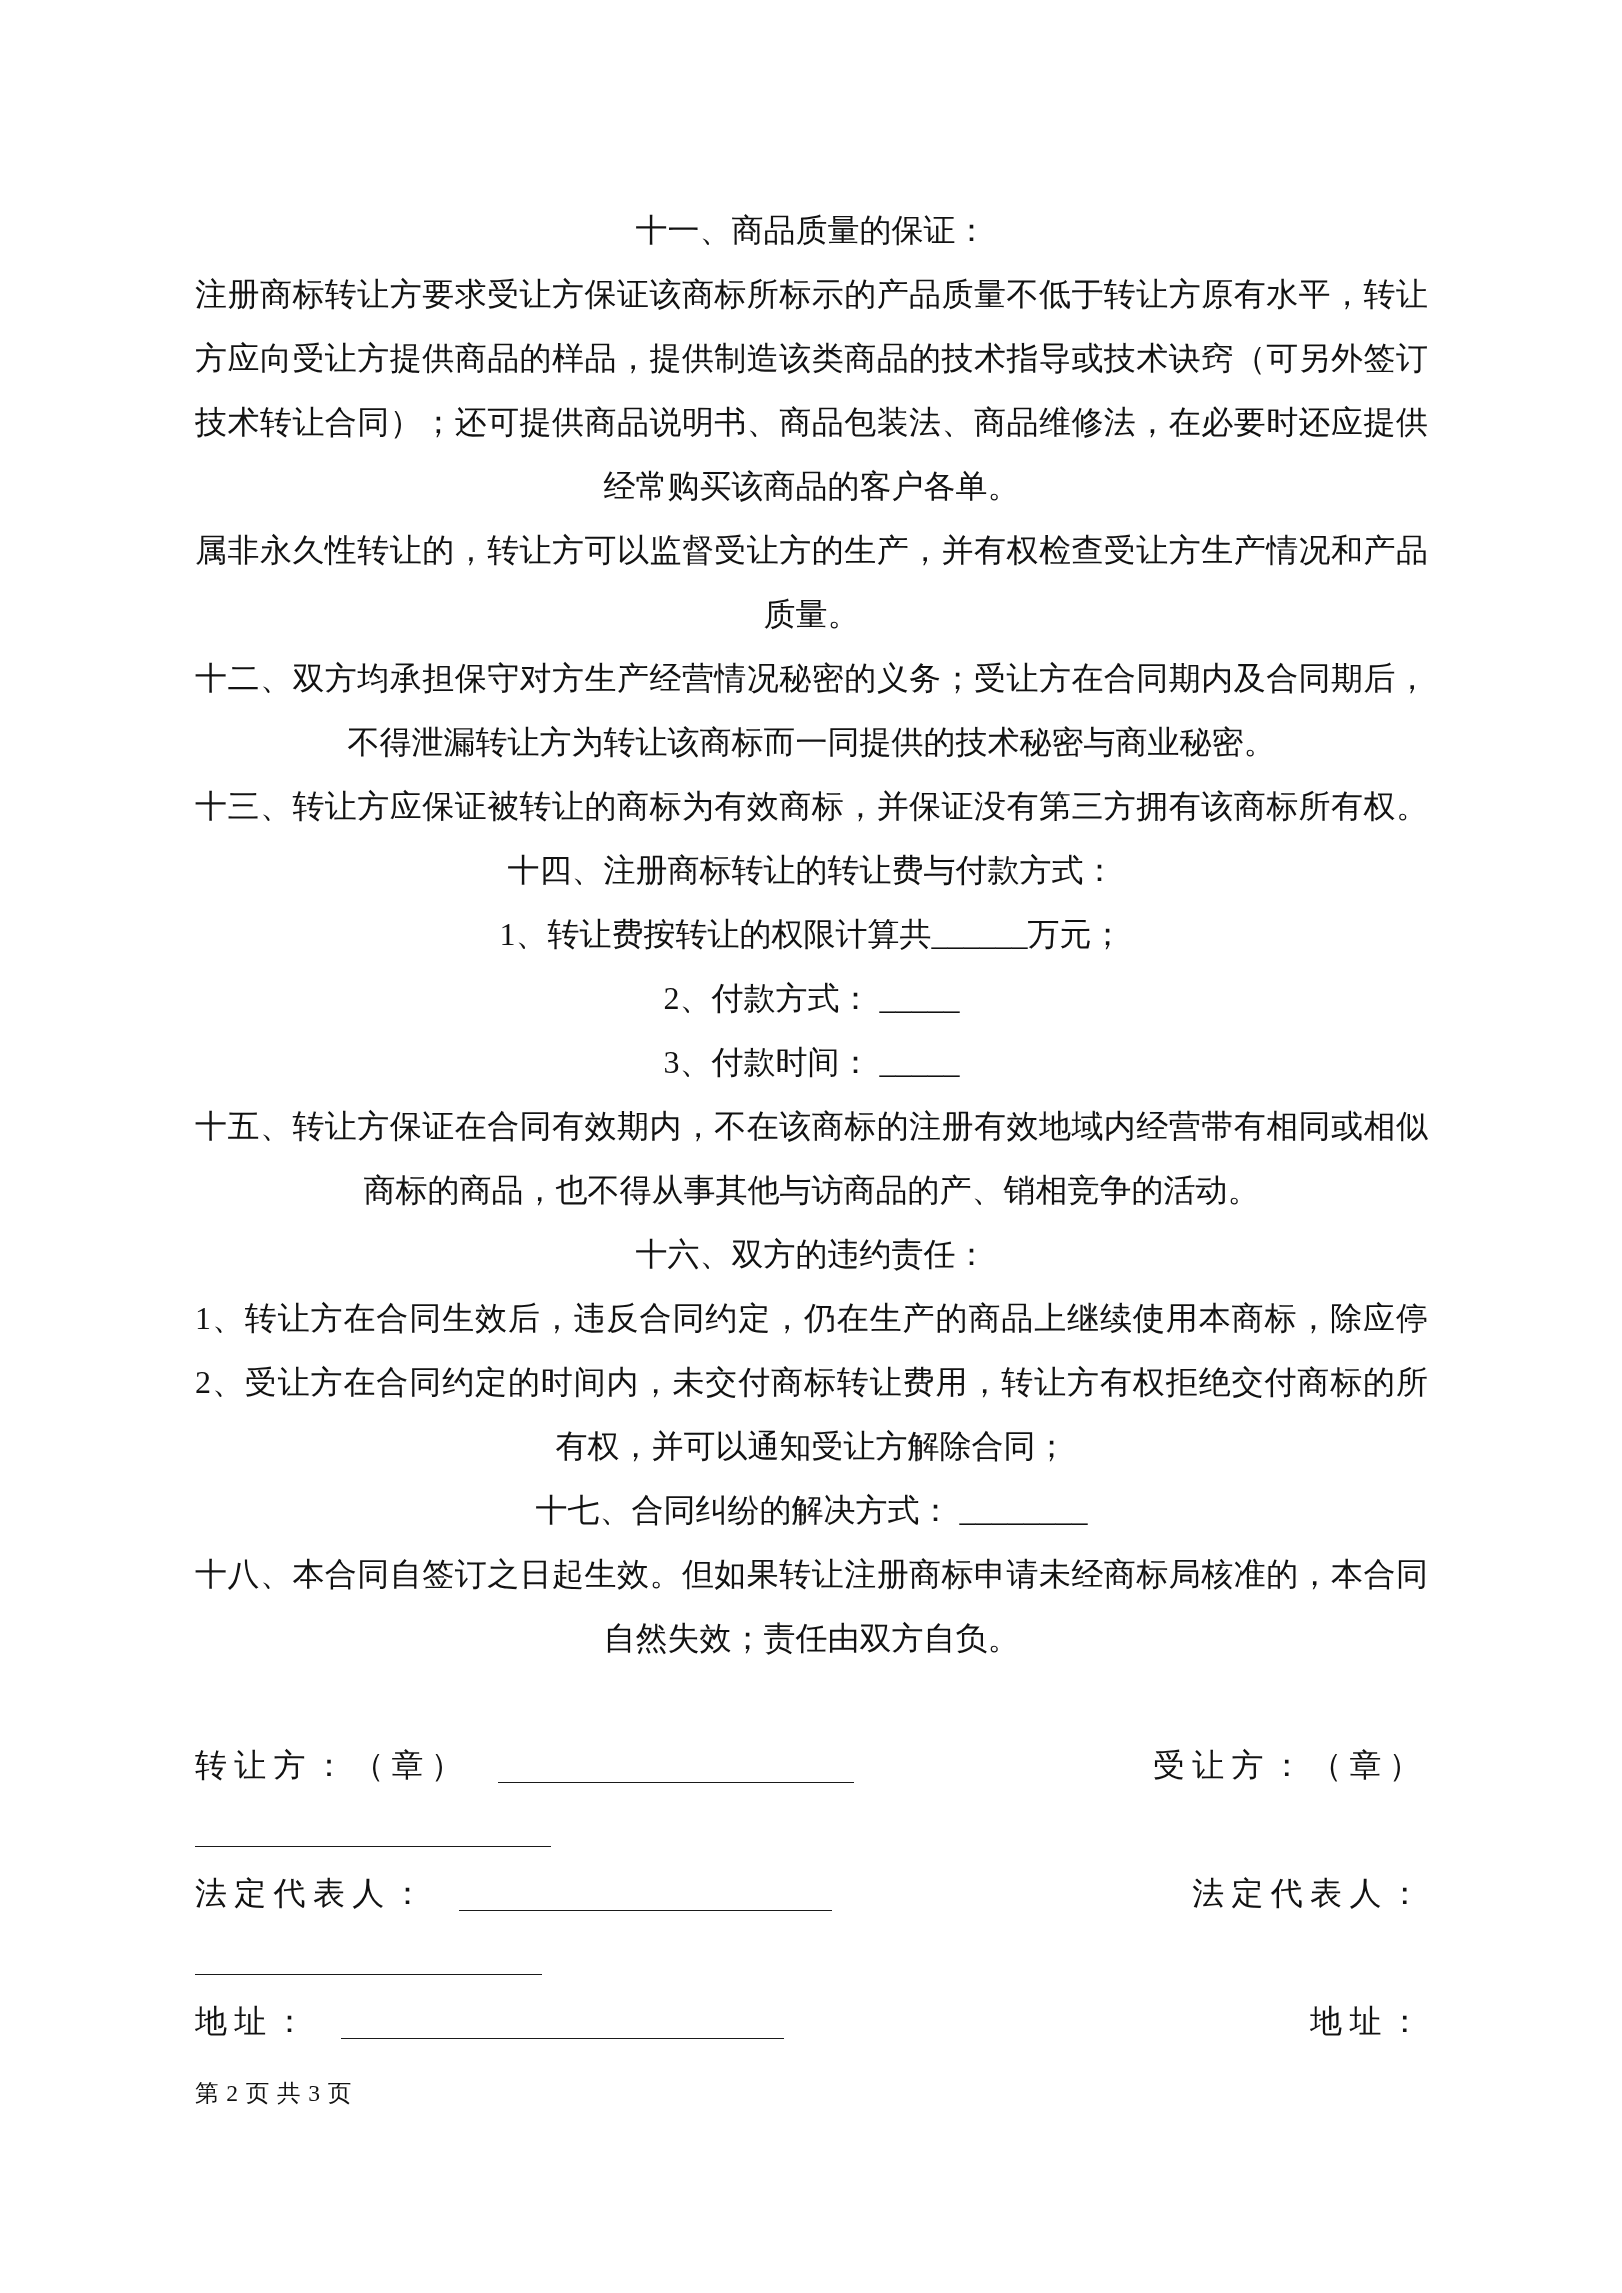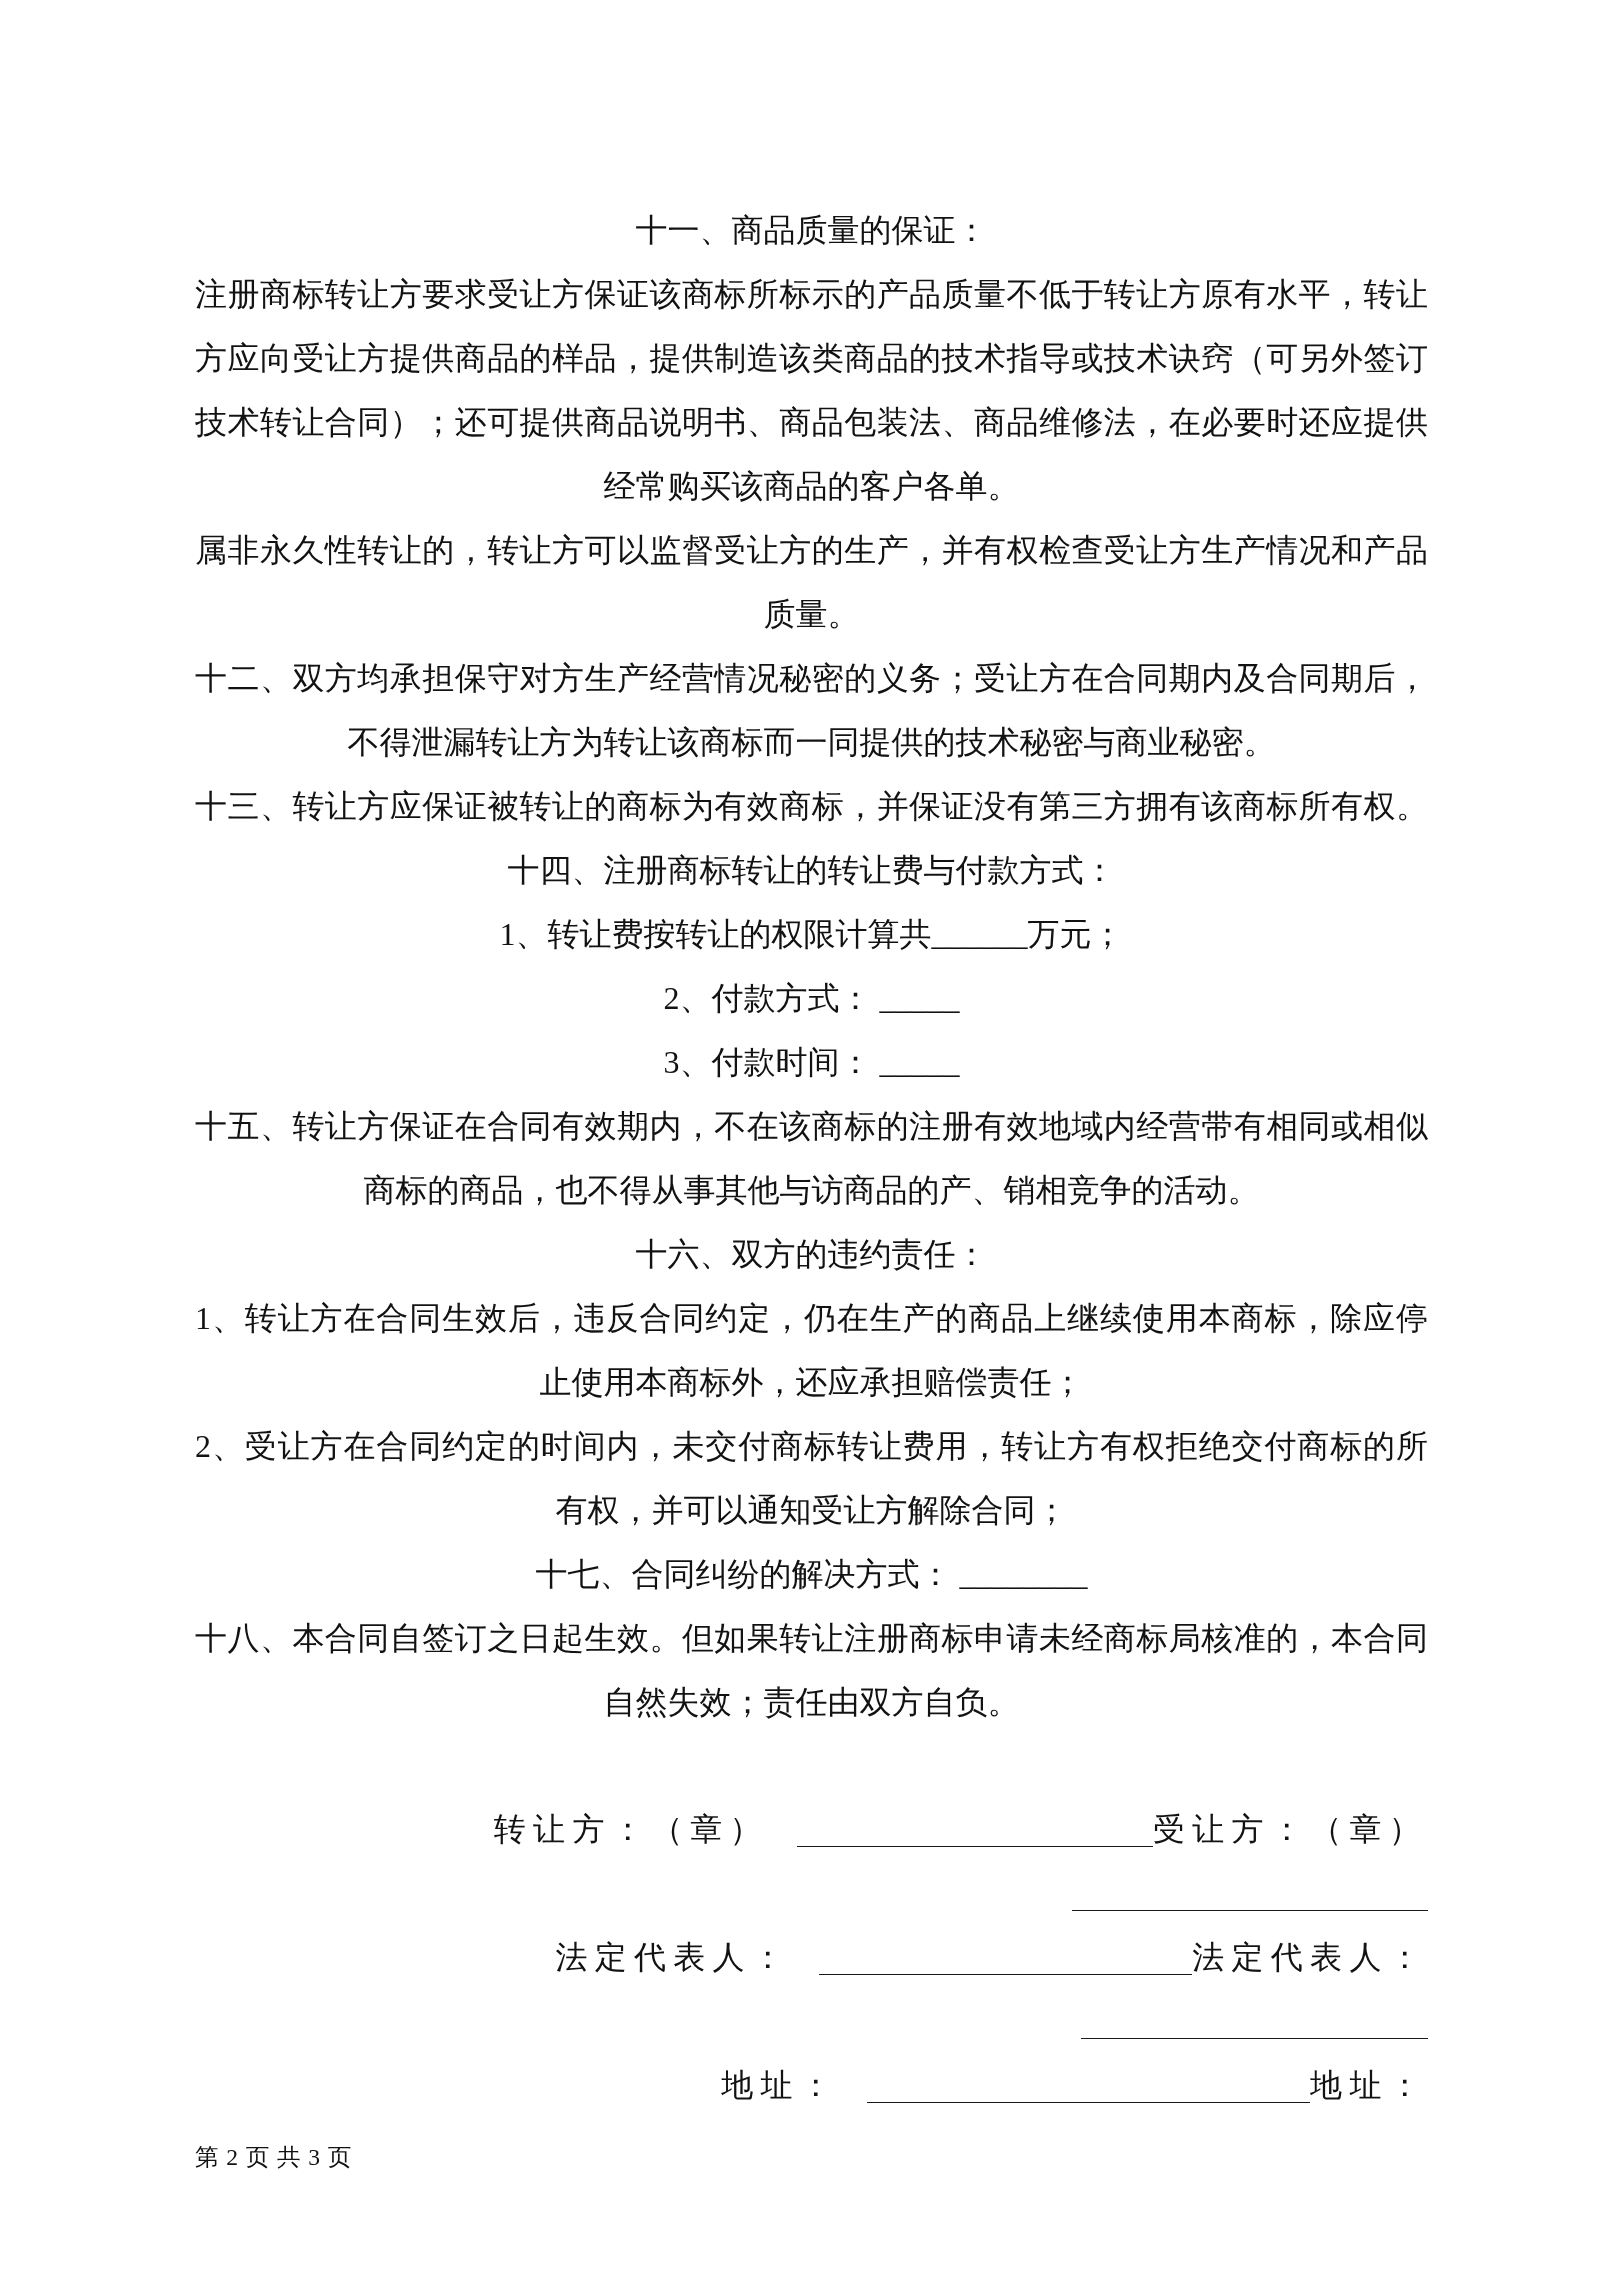--- a/index.html
+++ b/index.html
@@ -28,21 +28,21 @@
     white-space: normal;
     text-align: justify;
     text-align-last: justify;
     font-family: Liberation Serif, serif;
   }
   .sig-block {
     margin-top: 63px;
   }
   .sig-row {
     display: flex;
-    justify-content: flex-end;
+    justify-content: space-between;
     align-items: baseline;
     height: 64px;
     line-height: 64px;
     font-size: 32px;
   }
   .sig-left, .sig-right {
     letter-spacing: 7.3px;
     white-space: nowrap;
   }
   .blank {
@@ -79,21 +79,20 @@
     <div class="line" data-fill="false">不得泄漏转让方为转让该商标而一同提供的技术秘密与商业秘密。</div>
     <div class="line" data-fill="true">十三、转让方应保证被转让的商标为有效商标，并保证没有第三方拥有该商标所有权。</div>
     <div class="line" data-fill="false">十四、注册商标转让的转让费与付款方式：</div>
     <div class="line" data-fill="false">1、转让费按转让的权限计算共______万元；</div>
     <div class="line" data-fill="false">2、付款方式： _____</div>
     <div class="line" data-fill="false">3、付款时间： _____</div>
     <div class="line" data-fill="true">十五、转让方保证在合同有效期内，不在该商标的注册有效地域内经营带有相同或相似</div>
     <div class="line" data-fill="false">商标的商品，也不得从事其他与访商品的产、销相竞争的活动。</div>
     <div class="line" data-fill="false">十六、双方的违约责任：</div>
     <div class="line" data-fill="true">1、转让方在合同生效后，违反合同约定，仍在生产的商品上继续使用本商标，除应停</div>
-    <div class="line" data-fill="false">止使用本商标外，还应承担赔偿责任；</div>
     <div class="line" data-fill="true">2、受让方在合同约定的时间内，未交付商标转让费用，转让方有权拒绝交付商标的所</div>
     <div class="line" data-fill="false">有权，并可以通知受让方解除合同；</div>
     <div class="line" data-fill="false">十七、合同纠纷的解决方式： ________</div>
     <div class="line" data-fill="true">十八、本合同自签订之日起生效。但如果转让注册商标申请未经商标局核准的，本合同</div>
     <div class="line" data-fill="false">自然失效；责任由双方自负。</div>
   </div>
 
   <div class="sig-block">
 
     <div class="sig-row">

